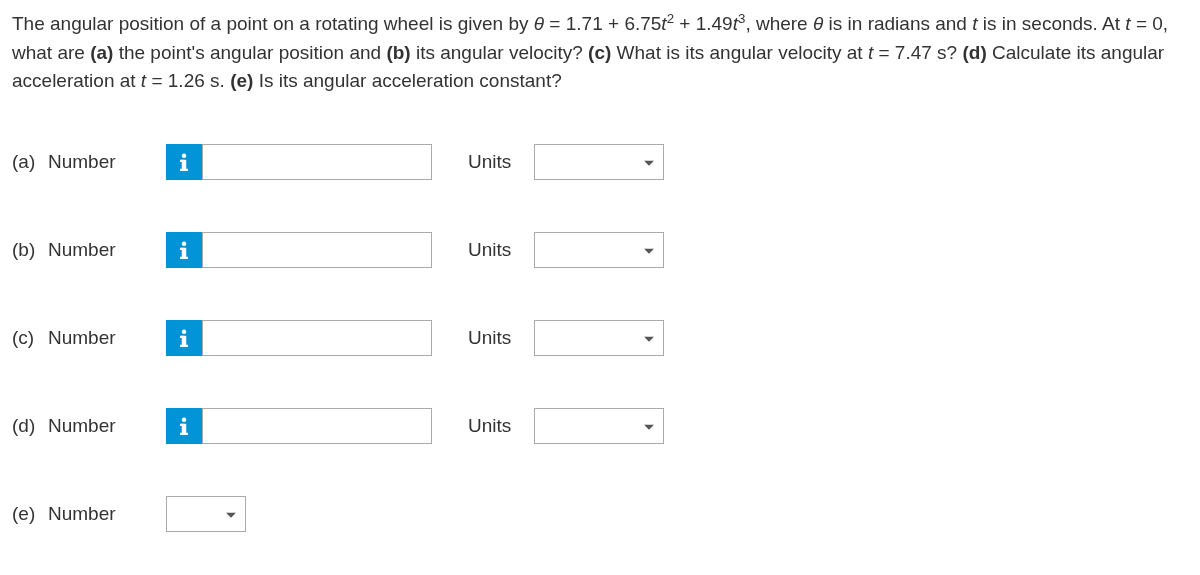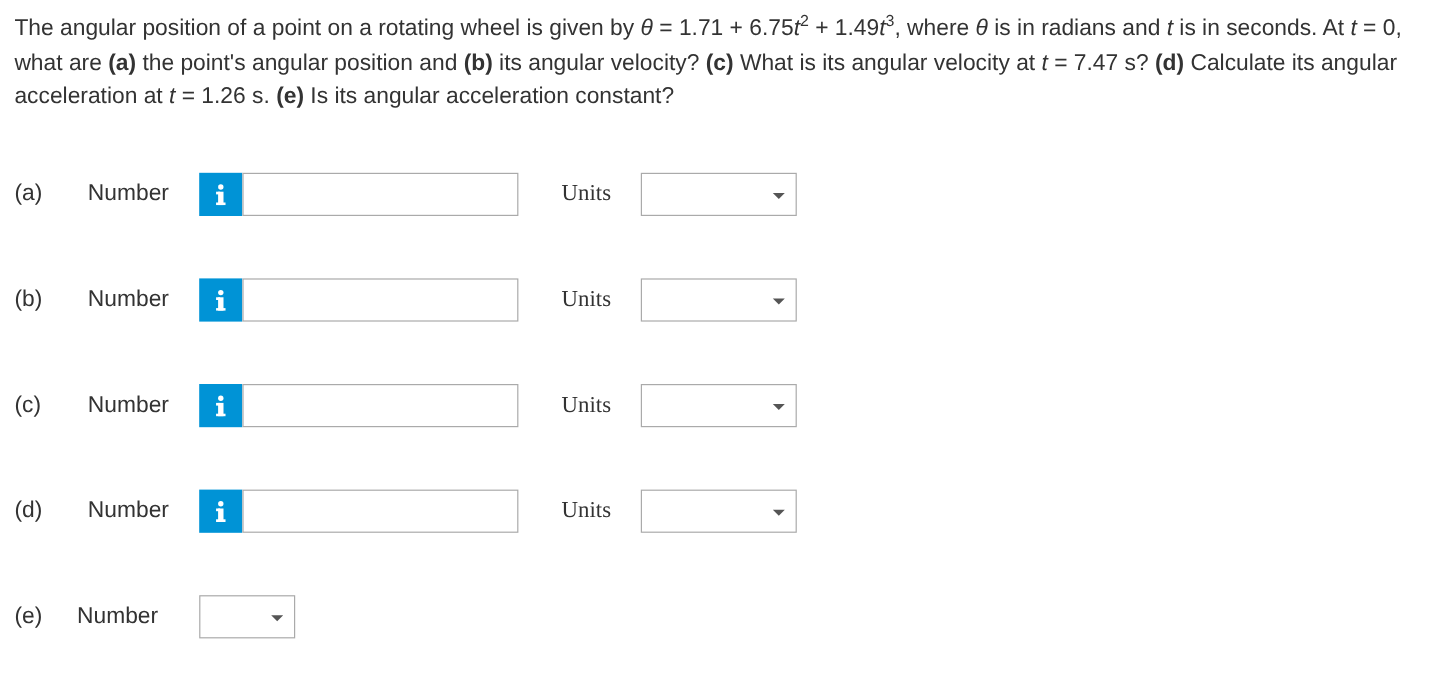--- a/index.html
+++ b/index.html
@@ -39,21 +39,20 @@
     .answer-row:last-child {
       margin-bottom: 0;
     }
     .part-label {
       width: 36px;
       font-size: 19px;
     }
     .field-label {
       width: 118px;
       font-size: 19px;
-      text-align: center;
     }
     .info-icon {
       width: 36px;
       height: 36px;
       background: #0093d6;
       display: flex;
       align-items: center;
       justify-content: center;
       flex-shrink: 0;
     }
@@ -66,21 +65,20 @@
       height: 36px;
       border: 1px solid #aaa;
       padding: 4px 8px;
       font-size: 16px;
       background: #fff;
     }
     .units-label {
       width: 66px;
       margin-left: 36px;
       font-size: 19px;
-      font-family: Liberation Serif, serif;
     }
     .units-select {
       width: 130px;
       height: 36px;
       border: 1px solid #aaa;
       padding: 4px 8px;
       font-size: 15px;
       background: #fff;
       appearance: none;
       position: relative;

